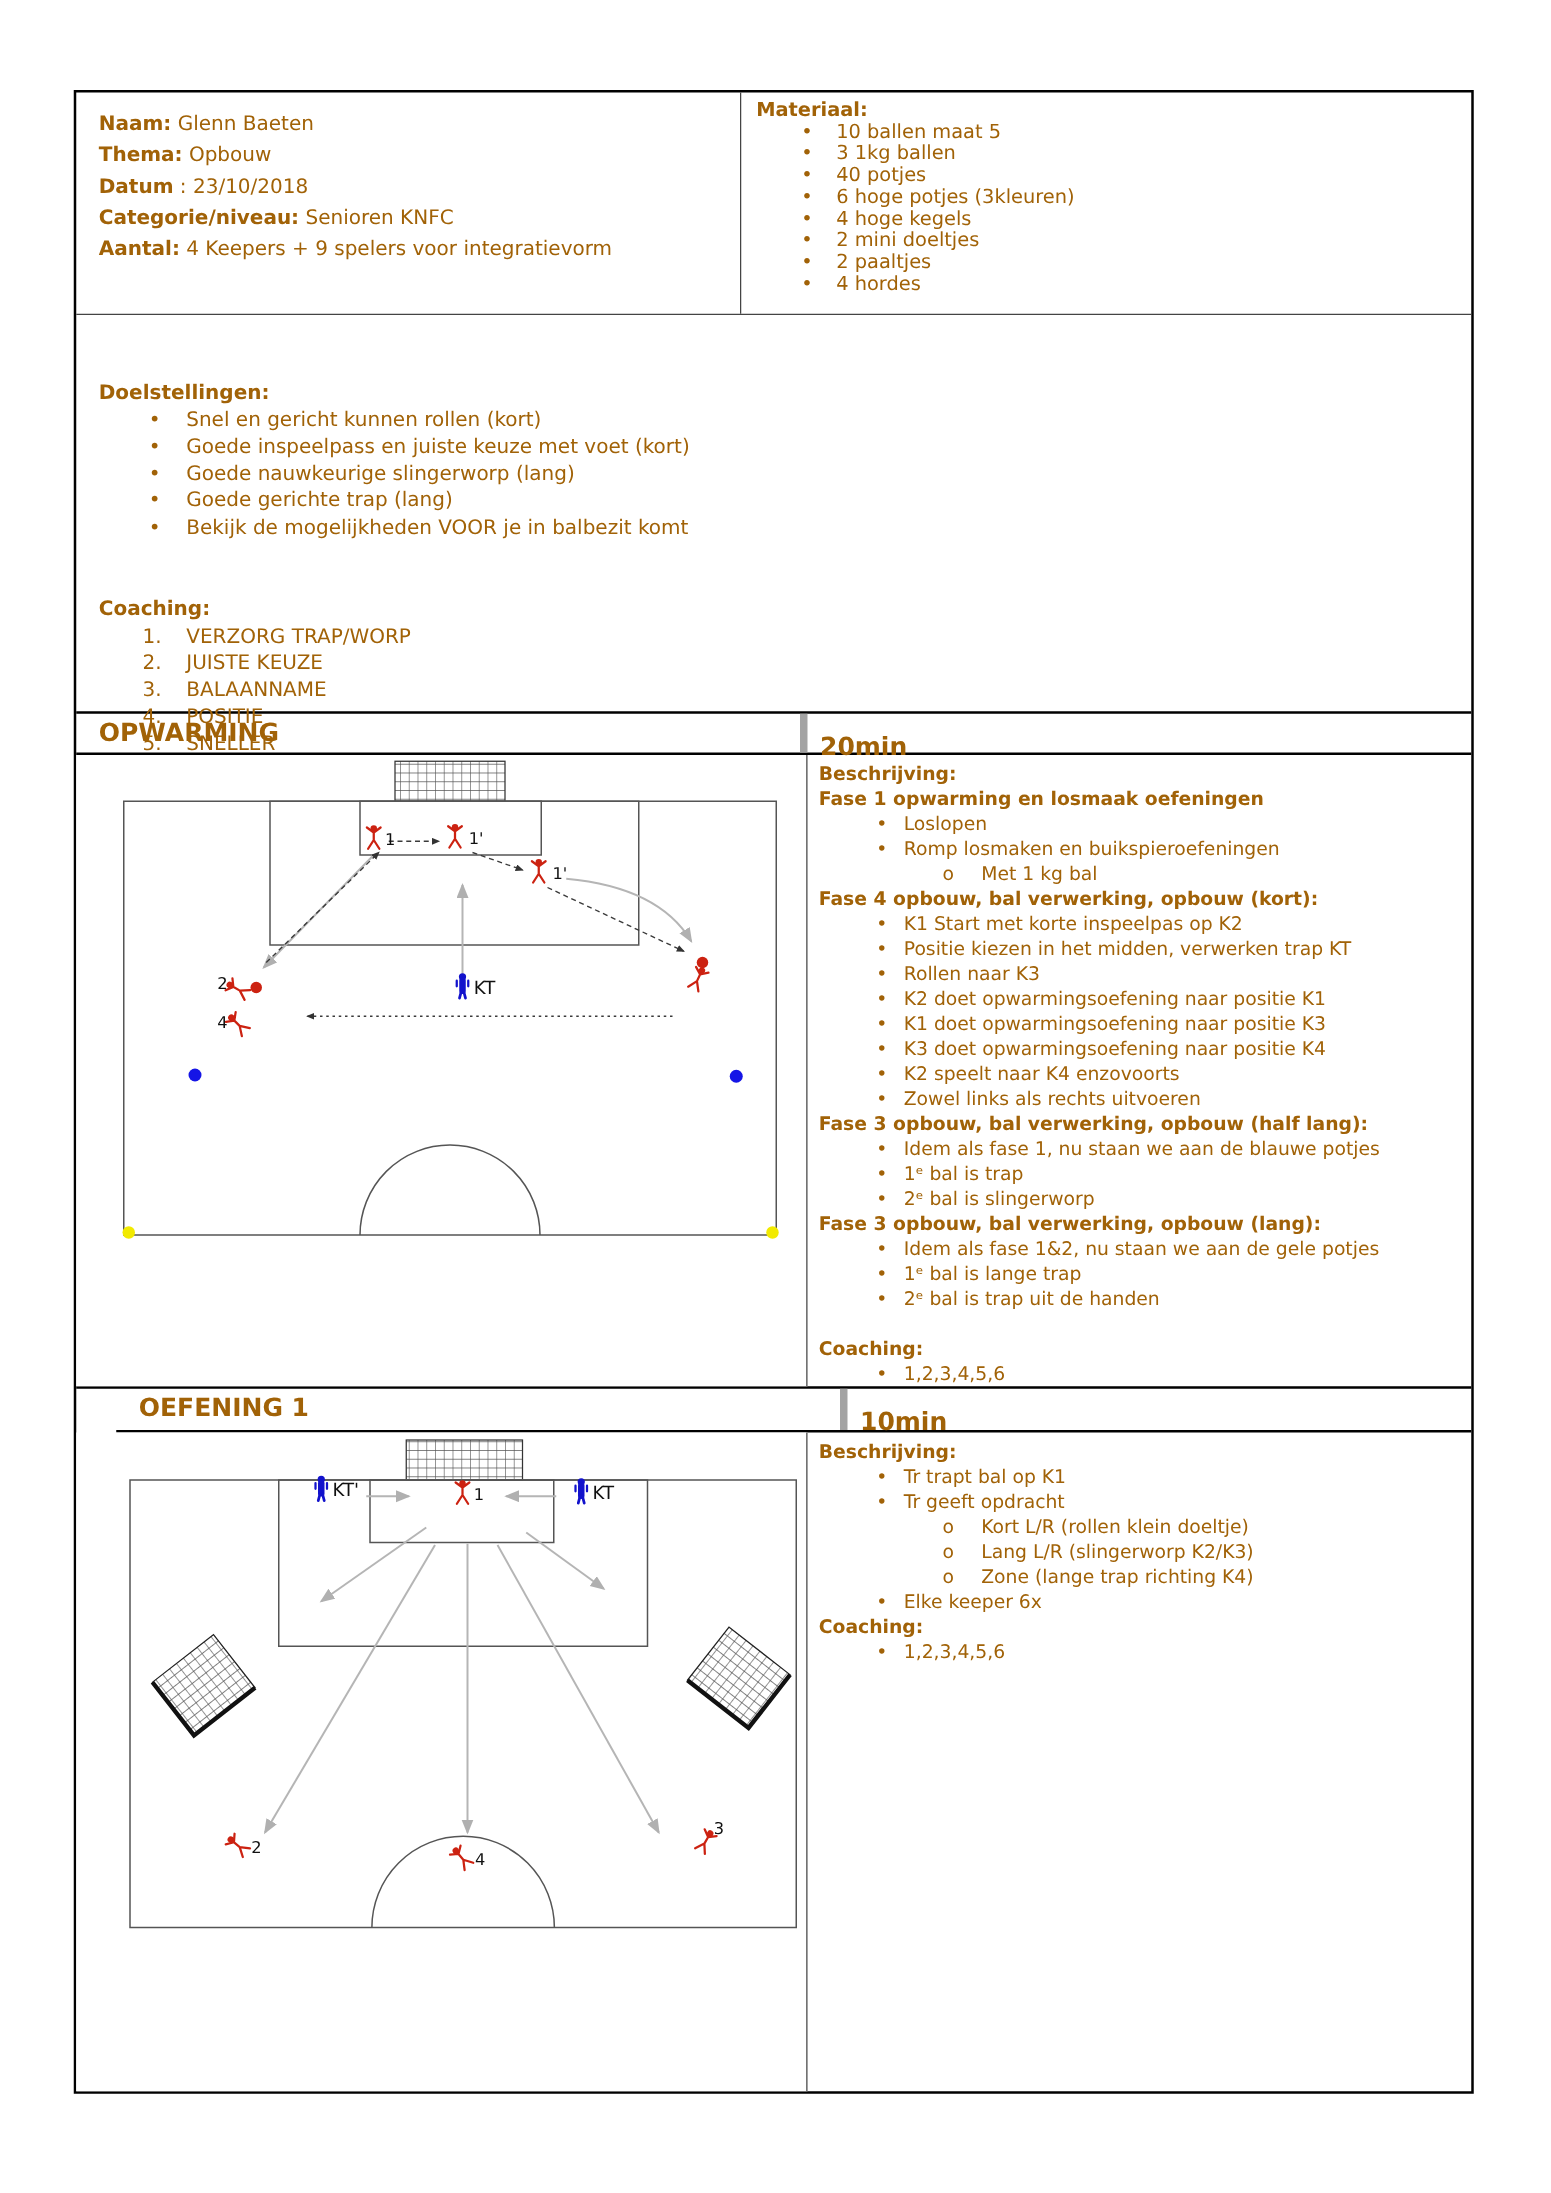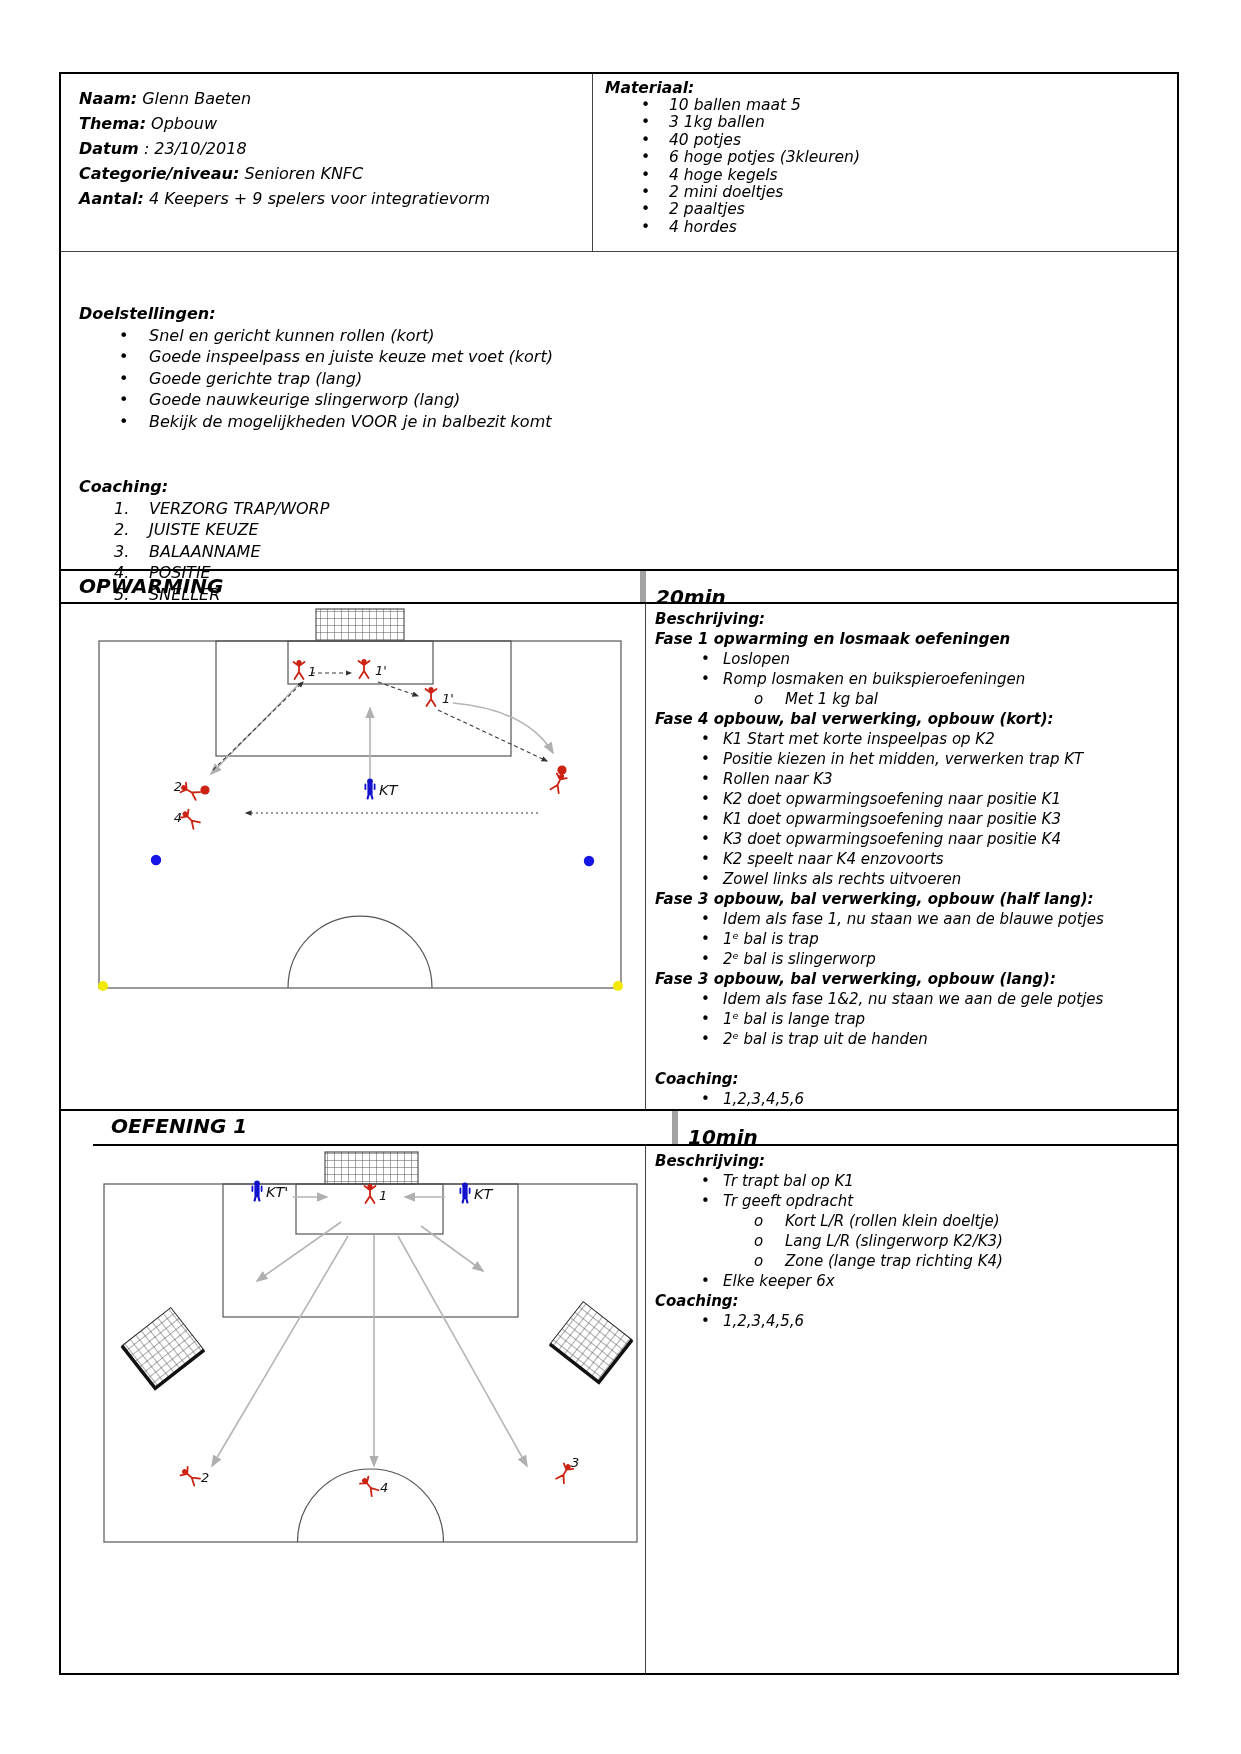--- a/index.html
+++ b/index.html
@@ -1,17 +1,17 @@
 <!DOCTYPE html>
 <html style="--c-red: #cc2211; --c-blue: #1212cc; --c-potje-b: #1515e6; --c-potje-y: #f2ea00; --c-arrow: #b5b5b5;"><head>
 <meta charset="utf-8">
 <style>
   html,body{margin:0;padding:0;background:#ffffff;}
   .page{position:relative;width:1241px;height:1754px;background:#fff;
-        font-family:"DejaVu Sans",sans-serif;color:#000000;overflow:hidden;font-style:italic;}
+        font-family:"DejaVu Sans",sans-serif;color:#a16207;overflow:hidden;}
   .tbl{position:absolute;left:59px;top:72px;width:1120px;height:1603px;
        border:2px solid #000;box-sizing:border-box;display:flex;flex-direction:column;background:#fff;}
   .row{display:flex;box-sizing:border-box;}
   .r1{height:178px;border-bottom:1px solid #444;}
   .c-info{width:532px;border-right:1px solid #444;box-sizing:border-box;padding:12px 10px 0 18px;font-size:16px;}
   .iline{line-height:25px;white-space:nowrap;}
   .c-mat{flex:1;padding:5px 6px 0 12px;font-size:15.5px;}
   .c-mat .ttl{font-weight:bold;line-height:18px;}
   .mline{line-height:17.4px;white-space:nowrap;}
   .mline .blt{display:inline-block;margin-left:36px;width:28px;}
@@ -101,22 +101,22 @@
             <div class="mline"><span class="blt">•</span>4 hordes</div>
           </div>
       </div>
     </div>
 
     <div class="r2">
       <div class="ttl">Doelstellingen:</div>
       <div id="doel-list">
           <div class="dline"><span class="blt">•</span>Snel en gericht kunnen rollen (kort)</div>
           <div class="dline"><span class="blt">•</span>Goede inspeelpass en juiste keuze met voet (kort)</div>
+          <div class="dline"><span class="blt">•</span>Goede nauwkeurige slingerworp (lang)</div>
           <div class="dline"><span class="blt">•</span>Goede gerichte trap (lang)</div>
-          <div class="dline"><span class="blt">•</span>Goede nauwkeurige slingerworp (lang)</div>
           <div class="dline"><span class="blt">•</span>Bekijk de mogelijkheden VOOR je in balbezit komt</div>
         </div>
       <div class="ttl">Coaching:</div>
       <div id="coach-list">
           <div class="nline"><span class="num">1.</span>VERZORG TRAP/WORP</div>
           <div class="nline"><span class="num">2.</span>JUISTE KEUZE</div>
           <div class="nline"><span class="num">3.</span>BALAANNAME</div>
           <div class="nline"><span class="num">4.</span>POSITIE</div>
           <div class="nline"><span class="num">5.</span>SNELLER</div>
           <div class="nline"><span class="num">6.</span>TRAGER</div>

